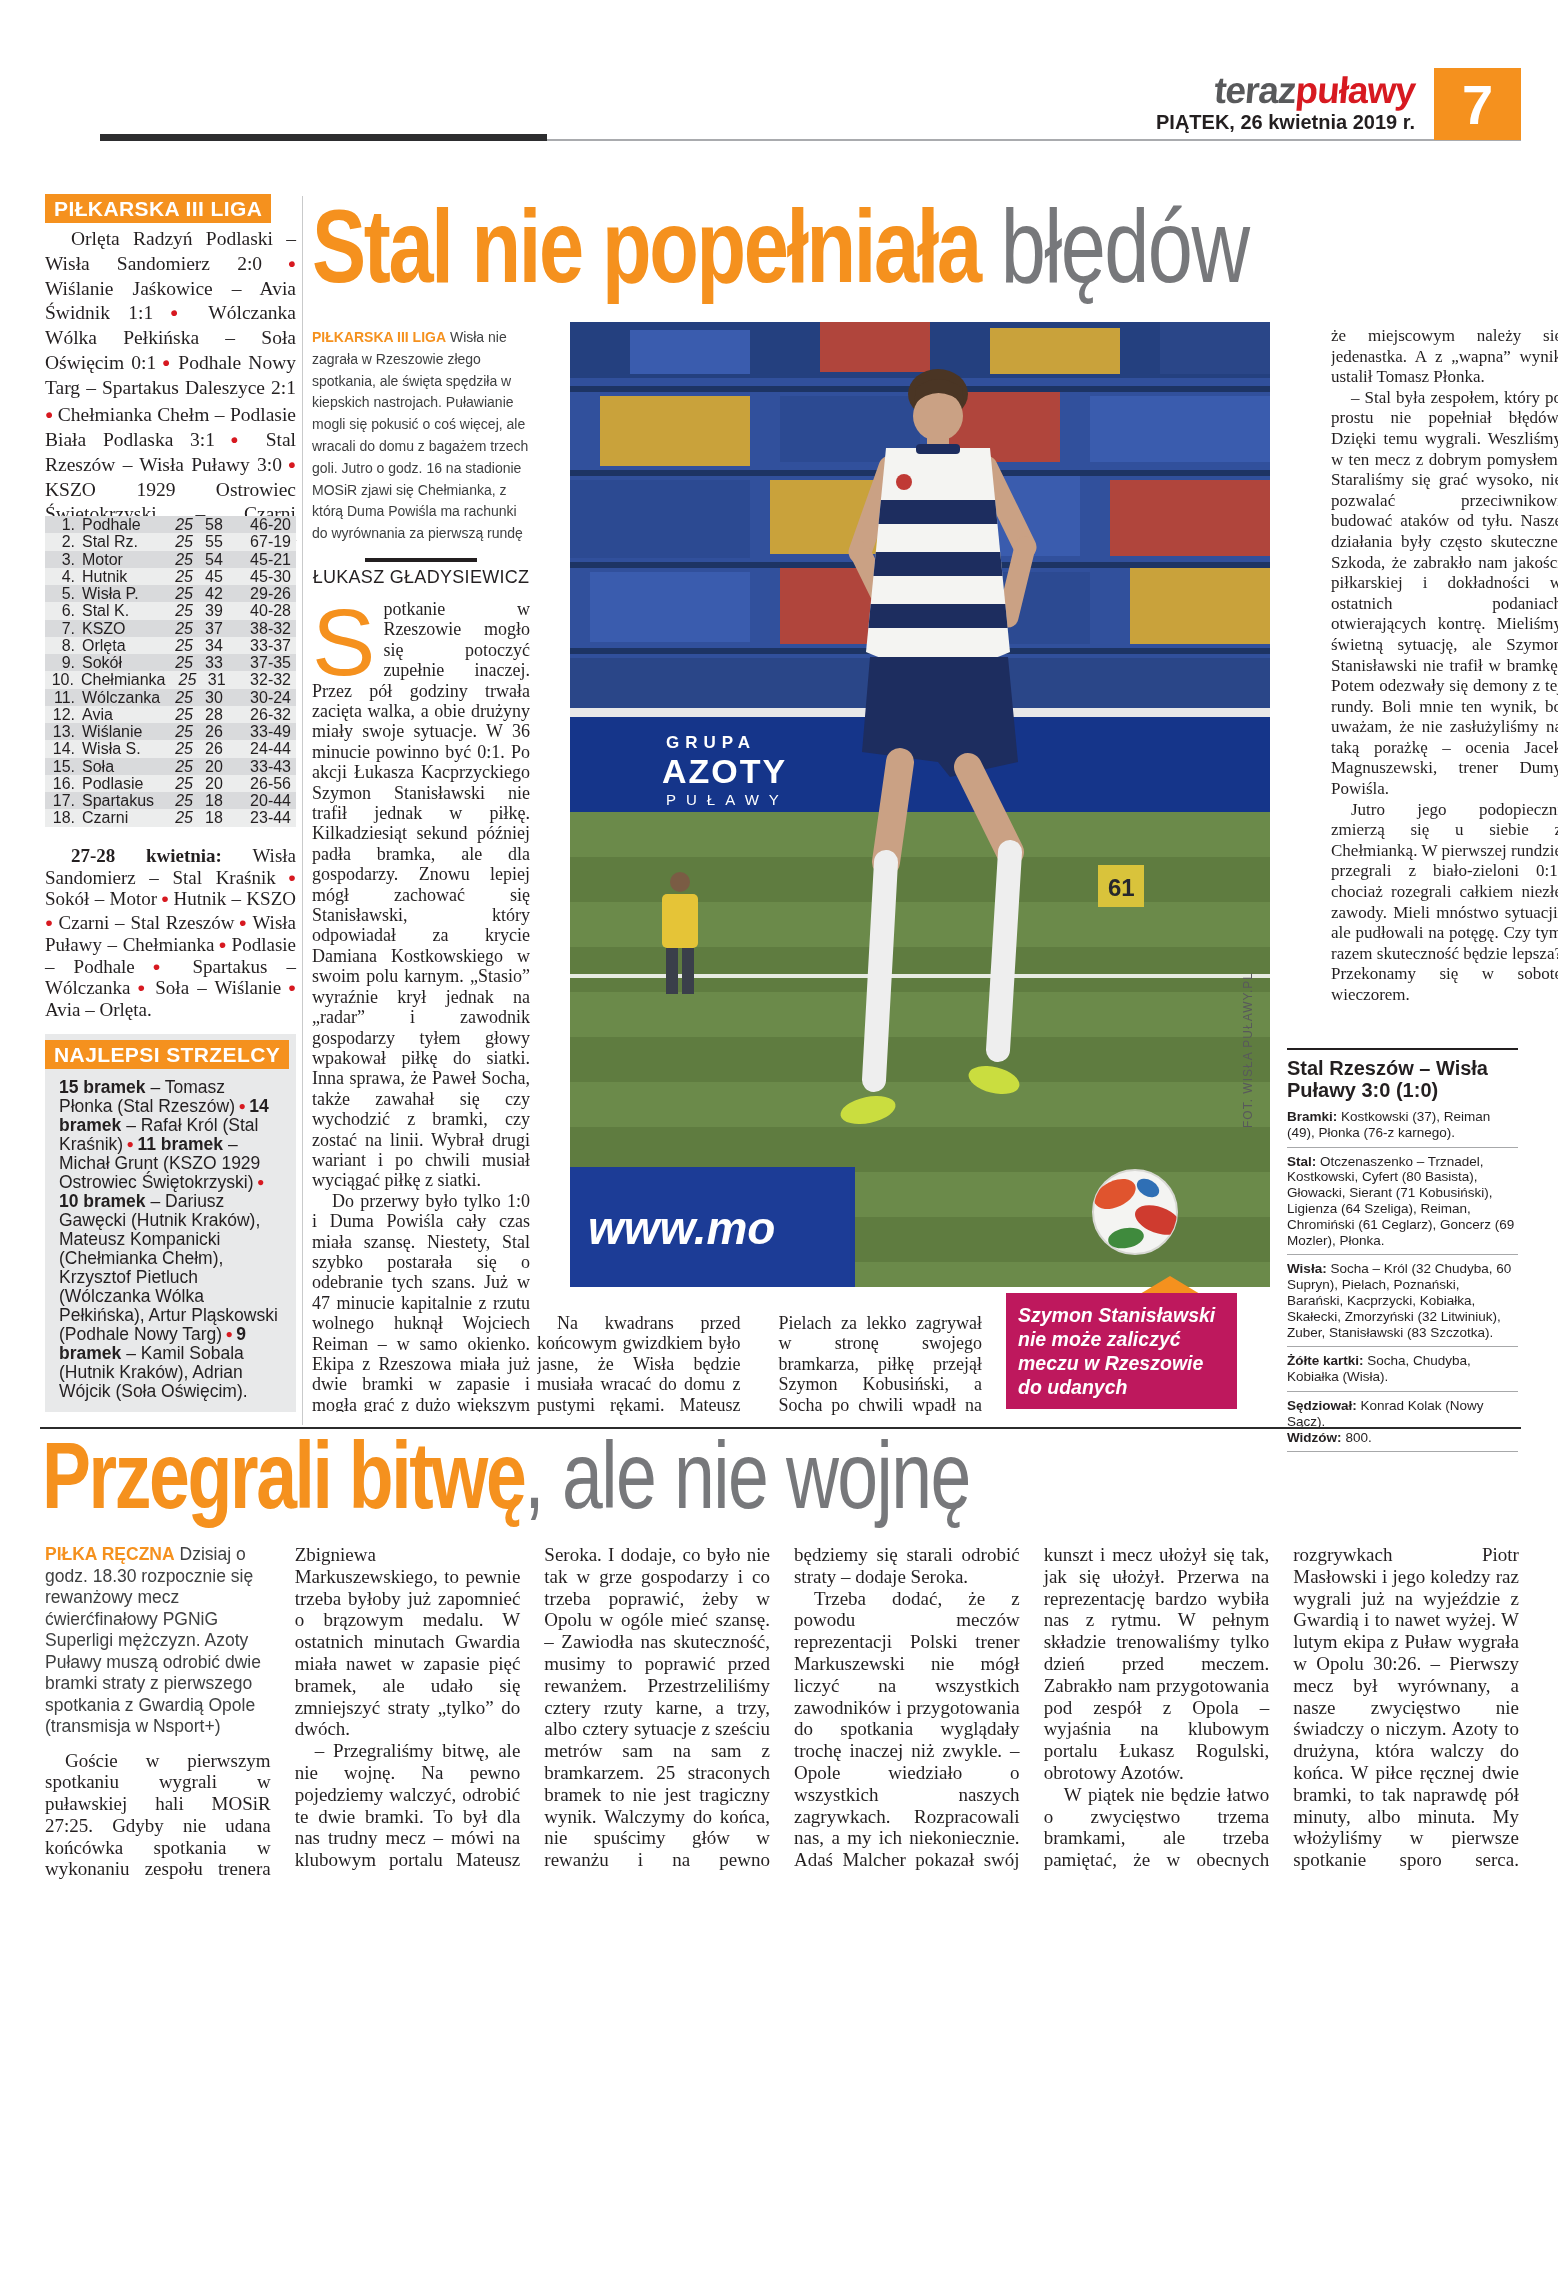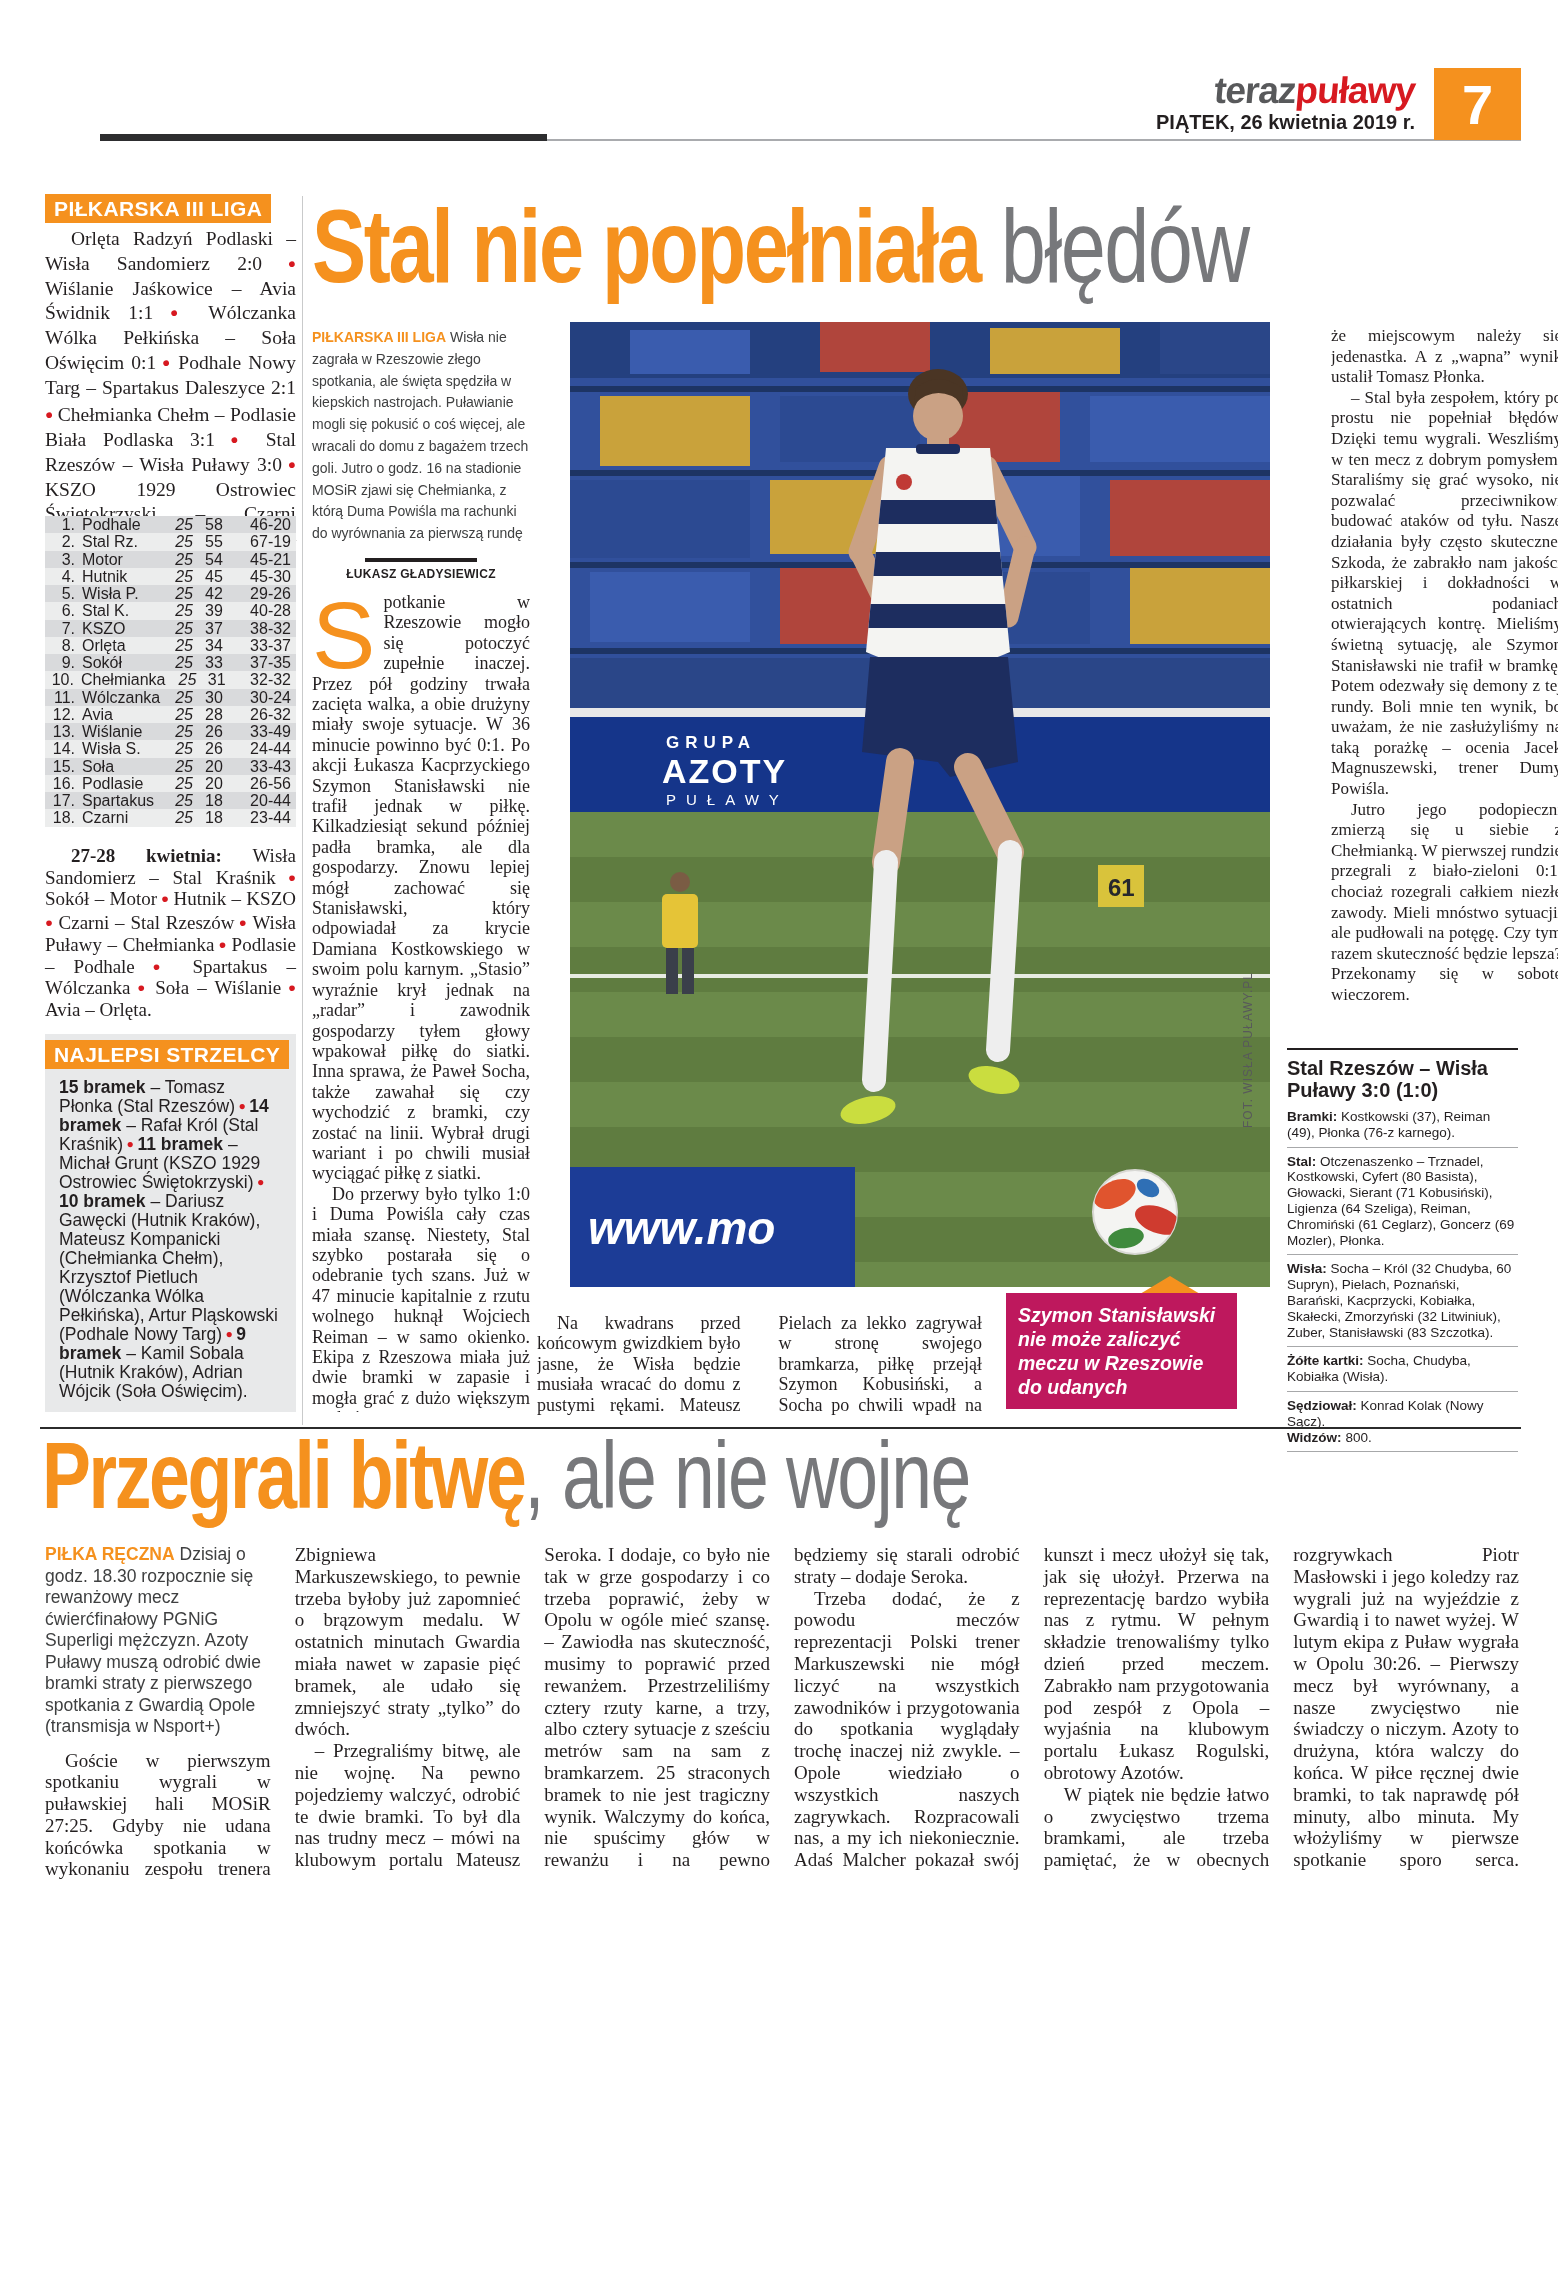--- a/index.html
+++ b/index.html
@@ -41,21 +41,21 @@
 
   
   .headline{left:312px;top:196px;font-size:104px;line-height:100px;font-weight:bold;
             letter-spacing:-3px;white-space:nowrap;transform:scaleX(.78);transform-origin:left top;}
   .hl-accent{color:#f5911e;} .hl-rest{color:#77787b;font-weight:normal;letter-spacing:-2px;}
   .lead-col{left:312px;top:327px;width:218px;height:1085px;overflow:hidden;}
   .kicker{color:#f5911e;font-weight:bold;}
   .lead-text{font-size:14px;line-height:21.8px;color:#3f4041;margin:0;}
   .byline-wrap{margin:13px 0 11px;text-align:center;}
   .byline-rule{width:112px;height:4px;background:#231f20;margin:0 auto 5px;}
-  .byline{font-weight:bold;font-size:12px;letter-spacing:.3px;}
+  .byline{font-weight:normal;font-size:18px;letter-spacing:.3px;}
   .body-p{font-family:"Liberation Serif",serif;font-size:18px;line-height:20.4px;margin:0;}
   .body-p.ind{text-indent:20px;}
   .dropcap{float:left;color:#f5911e;font-family:"Liberation Sans",sans-serif;
            font-size:95px;line-height:74px;margin:6px 8px 0 0;}
 
   .photo{left:535px;top:322px;width:700px;height:965px;padding-left:35px;}
   .photo svg{display:block;}
   .photo-credit{left:1241px;top:858px;height:270px;font-size:12px;color:#58595b;letter-spacing:1px;
                 writing-mode:vertical-rl;transform:rotate(180deg);white-space:nowrap;}
   .below-photo{left:537px;top:1313px;width:445px;height:116px;overflow:hidden;

